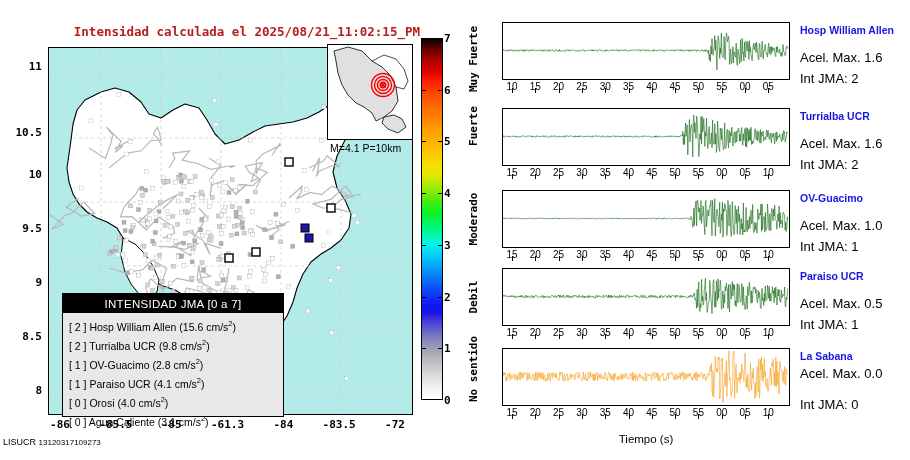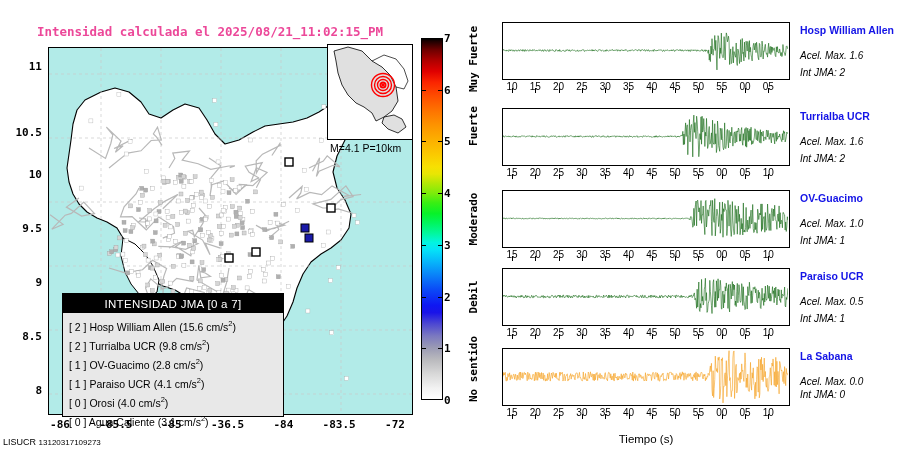--- a/index.html
+++ b/index.html
@@ -11,23 +11,23 @@
     overflow: hidden;
     position: relative;
   }
   .root { position:relative; width:910px; height:460px; }
 
   
   #map-panel { position:absolute; left:0; top:0; width:470px; height:460px; }
 
   #map-title {
     position:absolute; left:0; top:24px; width:420px;
-    text-align:center;
+    text-align:right;
     font-family:"DejaVu Sans Mono","Liberation Mono",monospace;
-    font-weight:bold; font-size:12.5px; color:#ec4899;
+    font-weight:bold; font-size:12.5px; color:#b91c1c;
     letter-spacing:0px;
     white-space:nowrap;
   }
 
   #map-frame {
     position:absolute; left:48px; top:47px; width:365px; height:368px;
     border:1px solid #000; background:#ffffff; overflow:hidden;
   }
   #map-svg { position:absolute; left:0; top:0; }
   #y-axis-labels { position:absolute; left:0; top:0; width:46px; height:460px; }
@@ -155,23 +155,22 @@
     position:absolute; top:-1px;
     font-family:"Liberation Sans",sans-serif; font-size:10px; color:#000;
     transform:translateX(-50%); white-space:nowrap;
   }
   .trace-meta { position:absolute; left:305px; top:0; width:110px; }
   .tm-name {
     font-family:"Liberation Sans",sans-serif; font-weight:bold;
     font-size:10.5px; color:#1414e6; white-space:nowrap;
   }
   .tm-line {
-    font-family:"Liberation Sans",sans-serif; font-size:10px; color:#000;
+    font-family:"Liberation Sans",sans-serif; font-size:13px; color:#000;
     white-space:nowrap;
-    font-style:italic;
   }
   #tiempo-label {
     position:absolute; left:7px; top:433px; width:288px; text-align:center;
     font-family:"Liberation Sans",sans-serif; font-size:11.5px; color:#000;
   }
 </style>
 </head>
 <body>
 
 <div class="root">
@@ -186,21 +185,21 @@
         <span style="top: 168px;">10</span>
         <span style="top: 222px;">9.5</span>
         <span style="top: 276px;">9</span>
         <span style="top: 330px;">8.5</span>
         <span style="top: 384px;">8</span>
       </div>
     <div id="x-axis-labels">
         <span style="left: 60px;">-86</span>
         <span style="left: 115.833px;">-85.5</span>
         <span style="left: 171.667px;">-85</span>
-        <span style="left: 227.5px;">-36.5</span>
+        <span style="left: 227.5px;">-61.3</span>
         <span style="left: 283.333px;">-84</span>
         <span style="left: 339.167px;">-83.5</span>
         <span style="left: 395px;">-72</span>
       </div>
 
     <div id="map-frame">
       <svg id="map-svg" width="363" height="366" viewBox="0 0 363 366">
           <rect x="0" y="0" width="363" height="366" fill="#b2ebe8"></rect>
           <path d="M28,62 L36,52 L52,44 L66,40 L80,44 L92,54 L100,66 L112,70 L124,62 L136,56 L150,60 L158,72 L166,86 L176,96 L190,92 L204,84 L216,78 L230,76 L244,74 L258,70 L270,64 L282,56 L292,46 L300,40 L306,46 L308,60 L304,76 L296,92 L288,108 L284,124 L288,140 L296,152 L302,166 L300,180 L292,192 L282,200 L272,206 L262,214 L254,226 L248,240 L244,254 L238,268 L230,280 L220,290 L208,296 L196,300 L184,304 L172,312 L162,322 L154,334 L146,344 L136,348 L128,342 L124,330 L126,316 L132,304 L140,294 L146,282 L148,268 L144,256 L136,248 L126,242 L114,238 L102,232 L92,224 L84,214 L78,202 L74,190 L68,180 L58,174 L48,170 L38,164 L30,156 L24,146 L20,134 L18,120 L20,106 L22,92 L24,76 Z" fill="#ffffff" stroke="#000" stroke-width="1.1" stroke-linejoin="round"></path>
           <path d="M74,190 L86,196 L96,206 L104,218 L110,232 L108,244 L100,250 L90,246 L82,236 L76,224 L72,208 Z" fill="#ffffff" stroke="#000" stroke-width="1"></path>
@@ -722,19 +721,19 @@
           <div class="tlab" style="left: 196.4px;">55</div>
           <div class="tick" style="left: 219.7px;"></div>
           <div class="tlab" style="left: 219.7px;">00</div>
           <div class="tick" style="left: 243px;"></div>
           <div class="tlab" style="left: 243px;">05</div>
           <div class="tick" style="left: 266.3px;"></div>
           <div class="tlab" style="left: 266.3px;">10</div>
         </div>
         <div class="trace-meta">
           <div class="tm-name" style="margin-top: 2px; color: rgb(20, 20, 230);">La Sabana</div>
-          <div class="tm-line" style="margin-top: 14px;">Acel. Max. 0.0</div>
-          <div class="tm-line" style="margin-top: 2px;">Int JMA: 0</div>
+          <div class="tm-line" style="margin-top: 4px;">Acel. Max. 0.0</div>
+          <div class="tm-line" style="margin-top: 16px;">Int JMA: 0</div>
         </div>
       </div>
     </div>
 
 </div>
 
 </body></html>

